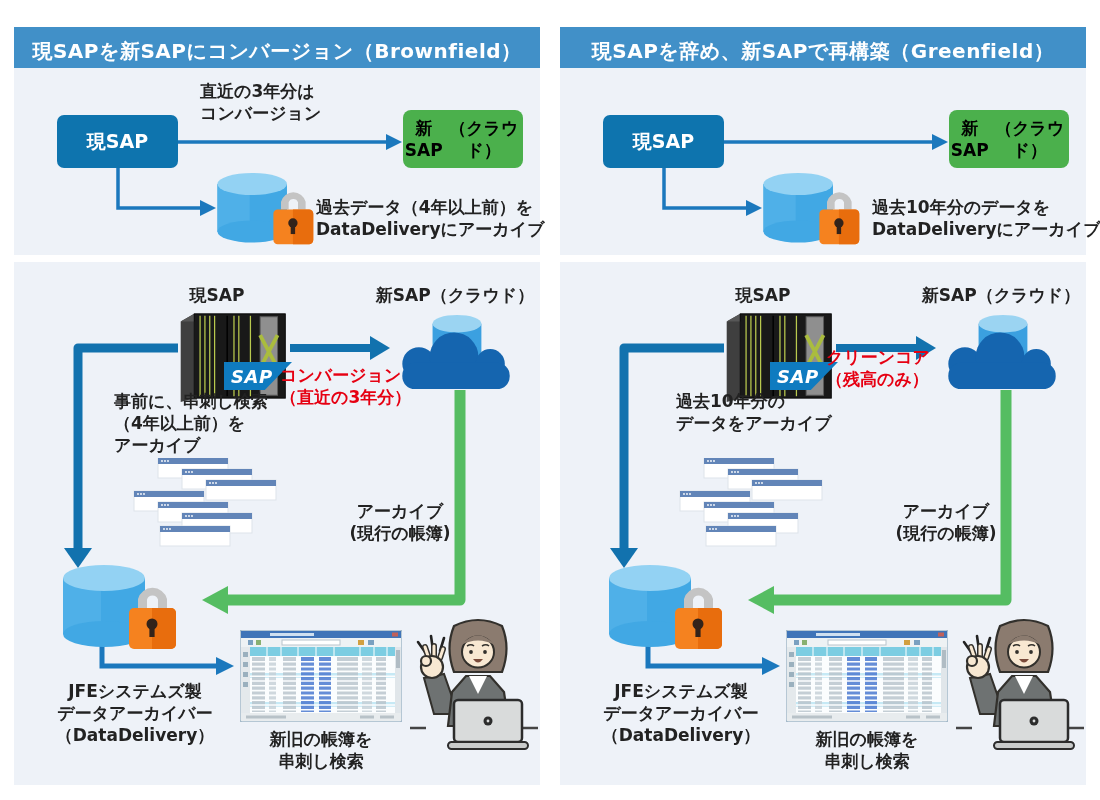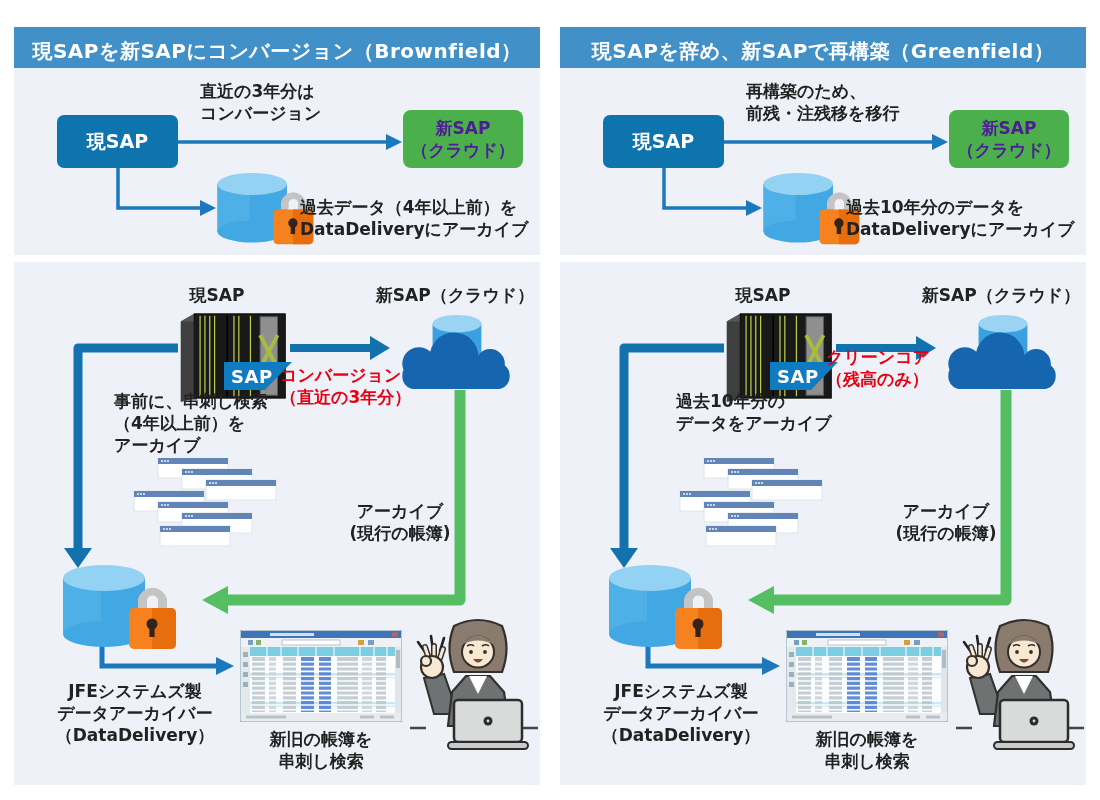--- a/index.html
+++ b/index.html
@@ -20,30 +20,30 @@
   .panel{position:absolute;left:0;width:526px;background:#eef2f8;}
   .panel.top{top:51px;height:187px;}
   .panel.bottom{top:245px;height:523px;}
   .abs{position:absolute;}
   svg.connectors{position:absolute;left:0;top:0;}
   .src-box{
     background:#0e74ae;color:#fff;border-radius:7px;font-weight:bold;font-size:19px;
     display:flex;align-items:center;justify-content:center;
   }
   .green-box{
-    background:#4bb04c;color:#4c1d95;border-radius:8px;font-weight:bold;font-size:17px;
-    line-height:22px;display:flex;flex-direction:column;align-items:center;
+    background:#4bb04c;color:#000000;border-radius:8px;font-weight:bold;font-size:17px;
+    line-height:22px;display:flex;flex-direction:row;align-items:center;
     justify-content:center;text-align:center;
   }
   .lbl{font-size:17px;line-height:22px;font-weight:700;white-space:nowrap;}
   .lbl.center{text-align:center;}
   .red{color:#e60012;font-weight:bold;}
   .sys-label{font-size:17px;font-weight:bold;text-align:center;white-space:nowrap;}
   .sap-logo{
-    background:#0f7bc0;color:#fff;font-weight:bold;
+    background:#0f7bc0;color:#fff;font-weight:bold;font-style:italic;
     clip-path:polygon(0 0,100% 0,60% 100%,0 100%);
     width:68px;height:28px;display:flex;align-items:center;
     padding-left:7px;box-sizing:border-box;font-size:18px;letter-spacing:.5px;
   }
 </style>
 </head>
 <body>
 
 <svg width="0" height="0" style="position:absolute" aria-hidden="true">
   <defs>
@@ -234,21 +234,21 @@
       <div>直近の3年分は</div>
       <div>コンバージョン</div>
     </div>
     <div class="abs green-box" style="left:389px;top:42px;width:120px;height:58px">
       <div>新SAP</div>
       <div>（クラウド）</div>
     </div>
     <svg class="abs" style="left:200px;top:102px" width="112" height="84" viewBox="0 0 132 98">
         <use href="#sym-db"></use>
       </svg>
-    <div class="abs lbl" style="left:286px;top:128px">
+    <div class="abs lbl" style="left:302px;top:128px">
       <div>過去データ（4年以上前）を</div>
       <div>DataDeliveryにアーカイブ</div>
     </div>
   </div>
 
   <div class="panel bottom">
     <svg class="connectors" width="526" height="523" viewBox="0 0 526 523">
       <path d="M276 86 H358" stroke="#1272ae" stroke-width="8" fill="none"></path>
       <polygon points="356,74 356,98 376,86" fill="#1272ae"></polygon>
       <path d="M164 86 H64 V288" stroke="#1272ae" stroke-width="9" fill="none" stroke-linejoin="round"></path>
@@ -308,32 +308,28 @@
   <div class="hdr">現SAPを辞め、新SAPで再構築（Greenfield）</div>
 
   <div class="panel top">
     <svg class="connectors" width="526" height="187" viewBox="0 0 526 187">
       <path d="M164 74 H374" stroke="#1b78bd" stroke-width="3.5" fill="none"></path>
       <polygon points="372,66 372,82 388,74" fill="#1b78bd"></polygon>
       <path d="M104 100 V140 H188" stroke="#1b78bd" stroke-width="3.5" fill="none"></path>
       <polygon points="186,132 186,148 202,140" fill="#1b78bd"></polygon>
     </svg>
     <div class="abs src-box" style="left:43px;top:47px;width:121px;height:53px">現SAP</div>
-    <div class="abs lbl" style="left:186px;top:12px">
-      <div>再構築のため、</div>
-      <div>前残・注残移を移行</div>
-    </div>
     <div class="abs green-box" style="left:389px;top:42px;width:120px;height:58px">
       <div>新SAP</div>
       <div>（クラウド）</div>
     </div>
     <svg class="abs" style="left:200px;top:102px" width="112" height="84" viewBox="0 0 132 98">
         <use href="#sym-db"></use>
       </svg>
-    <div class="abs lbl" style="left:286px;top:128px">
+    <div class="abs lbl" style="left:312px;top:128px">
       <div>過去10年分のデータを</div>
       <div>DataDeliveryにアーカイブ</div>
     </div>
   </div>
 
   <div class="panel bottom">
     <svg class="connectors" width="526" height="523" viewBox="0 0 526 523">
       <path d="M276 86 H358" stroke="#1272ae" stroke-width="8" fill="none"></path>
       <polygon points="356,74 356,98 376,86" fill="#1272ae"></polygon>
       <path d="M164 86 H64 V288" stroke="#1272ae" stroke-width="9" fill="none" stroke-linejoin="round"></path>

